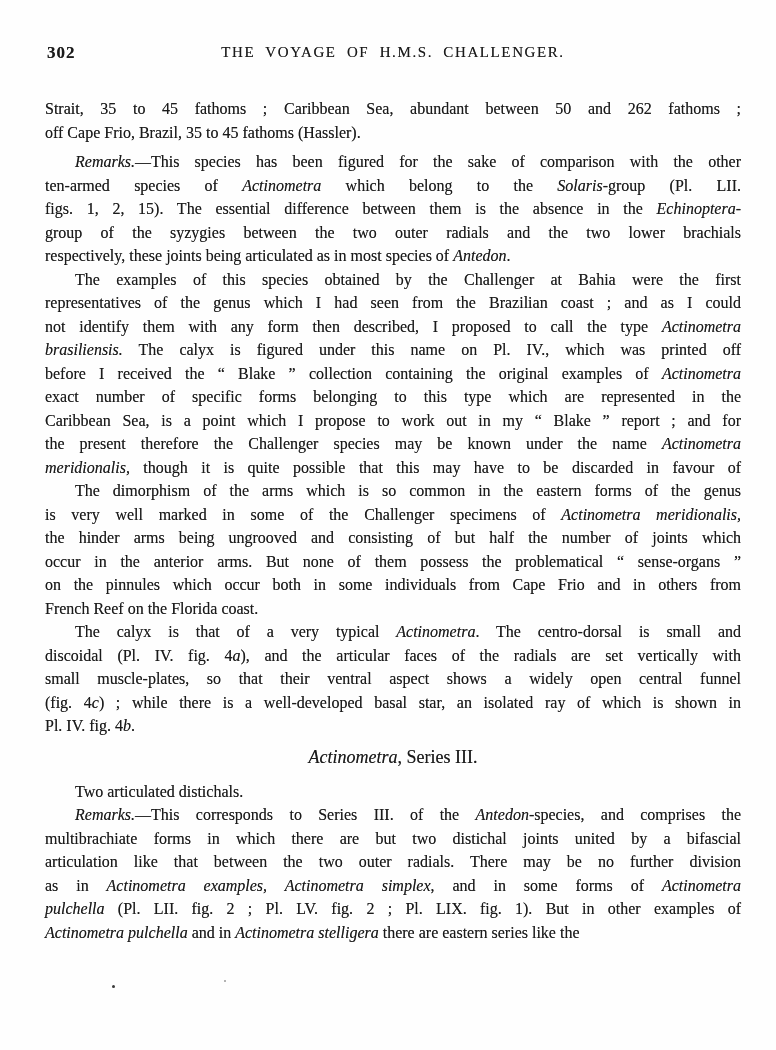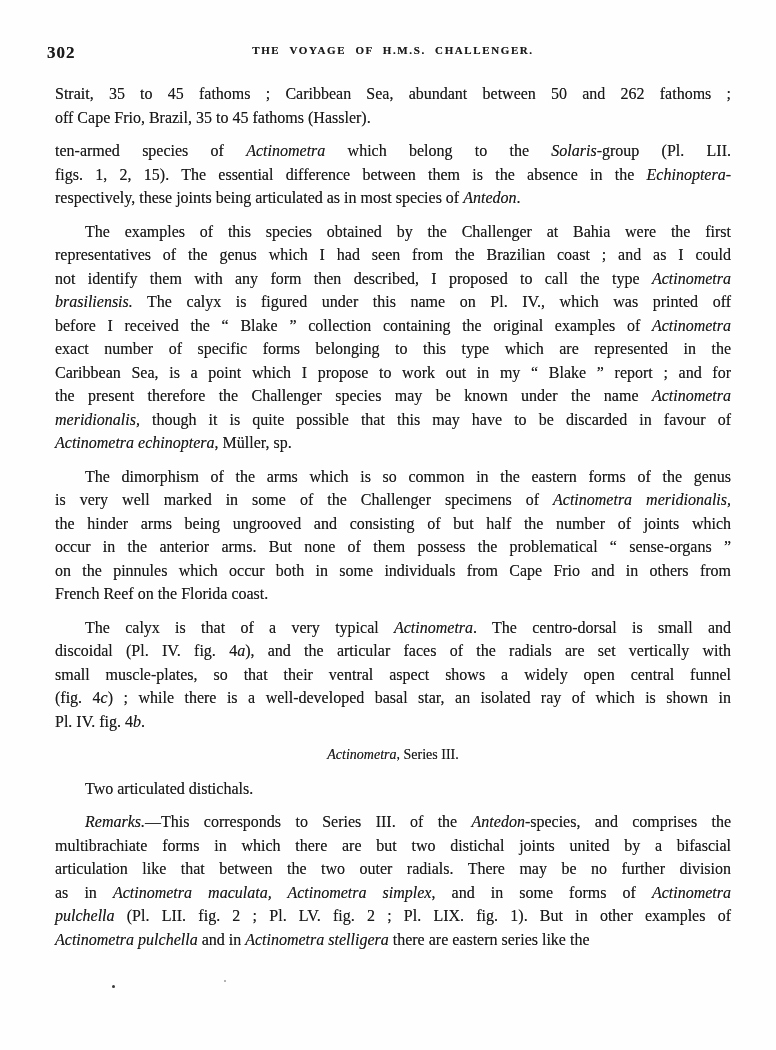--- a/index.html
+++ b/index.html
@@ -15,46 +15,46 @@
   }
   .content {
     position: absolute;
     left: 45px;
     right: 35px;
     top: 43px;
   }
   .running-header {
     position: relative;
     height: 18px;
-    margin-bottom: 21px;
+    margin-bottom: 36px;
   }
   .page-number {
     position: absolute;
     left: 2px;
     top: 0;
     font-size: 17px;
     font-weight: bold;
     letter-spacing: 1px;
   }
   .header-title {
     text-align: center;
-    font-size: 11px;
-    font-weight: bold;
+    font-size: 15px;
+    font-weight: normal;
     letter-spacing: 1.6px;
     word-spacing: 5px;
     padding-top: 1px;
   }
   .text-block { font-size: 16px; line-height: 23.5px; }
-  .para { margin: 10px; }
+  .para { margin: 0; }
   .para.continuation { margin-top: 0; }
   .para.body-first { margin-top: 6px; }
   .para.heading {
     margin-top: 8.5px;
     margin-bottom: 10px;
-    font-size: 14px;
+    font-size: 18px;
   }
   .line {
     text-align: justify;
     text-align-last: justify;
     white-space: normal;
   }
   .line.last { text-align-last: left; }
   .line.indent { text-indent: 30px; }
   .para.heading .line,
   .para.heading .line.last { text-align: center; text-align-last: center; text-indent: 0; }
@@ -75,35 +75,36 @@
     <div class="running-header">
       <span class="page-number">302</span>
       <div class="header-title">THE VOYAGE OF H.M.S. CHALLENGER.</div>
     </div>
     <div class="text-block">
         <div class="para continuation">
           <div class="line"><span>Strait, 35 to 45 fathoms ; Caribbean Sea, abundant between 50 and 262 fathoms ;</span></div>
           <div class="line last"><span>off Cape Frio, Brazil, 35 to 45 fathoms (Hassler).</span></div>
         </div>
         <div class="para body-first">
+          <div class="line indent"><em>Remarks.</em><span>—This species has been figured for the sake of comparison with the other</span></div>
           <div class="line"><span>ten-armed species of </span><em>Actinometra</em><span> which belong to the </span><em>Solaris</em><span>-group (Pl. LII.</span></div>
           <div class="line"><span>figs. 1, 2, 15). The essential difference between them is the absence in the </span><em>Echinoptera</em><span>-</span></div>
+          <div class="line"><span>group of the syzygies between the two outer radials and the two lower brachials</span></div>
           <div class="line last"><span>respectively, these joints being articulated as in most species of </span><em>Antedon</em><span>.</span></div>
         </div>
         <div class="para body">
           <div class="line indent"><span>The examples of this species obtained by the Challenger at Bahia were the first</span></div>
           <div class="line"><span>representatives of the genus which I had seen from the Brazilian coast ; and as I could</span></div>
           <div class="line"><span>not identify them with any form then described, I proposed to call the type </span><em>Actinometra</em></div>
           <div class="line"><em>brasiliensis.</em><span> The calyx is figured under this name on Pl. IV., which was printed off</span></div>
           <div class="line"><span>before I received the “ Blake ” collection containing the original examples of </span><em>Actinometra</em></div>
           <div class="line"><span>exact number of specific forms belonging to this type which are represented in the</span></div>
           <div class="line"><span>Caribbean Sea, is a point which I propose to work out in my “ Blake ” report ; and for</span></div>
           <div class="line"><span>the present therefore the Challenger species may be known under the name </span><em>Actinometra</em></div>
           <div class="line"><em>meridionalis,</em><span> though it is quite possible that this may have to be discarded in favour of</span></div>
-          <div class="line last"><em>Actinometra echinoptera</em><span>, Müller, sp.</span></div>
         </div>
         <div class="para body">
           <div class="line indent"><span>The dimorphism of the arms which is so common in the eastern forms of the genus</span></div>
           <div class="line"><span>is very well marked in some of the Challenger specimens of </span><em>Actinometra meridionalis,</em></div>
           <div class="line"><span>the hinder arms being ungrooved and consisting of but half the number of joints which</span></div>
           <div class="line"><span>occur in the anterior arms. But none of them possess the problematical “ sense-organs ”</span></div>
           <div class="line"><span>on the pinnules which occur both in some individuals from Cape Frio and in others from</span></div>
           <div class="line last"><span>French Reef on the Florida coast.</span></div>
         </div>
         <div class="para body">
@@ -116,21 +117,21 @@
         <div class="para heading">
           <div class="line last"><em>Actinometra</em><span>, Series III.</span></div>
         </div>
         <div class="para body">
           <div class="line last indent"><span>Two articulated distichals.</span></div>
         </div>
         <div class="para body">
           <div class="line indent"><em>Remarks.</em><span>—This corresponds to Series III. of the </span><em>Antedon</em><span>-species, and comprises the</span></div>
           <div class="line"><span>multibrachiate forms in which there are but two distichal joints united by a bifascial</span></div>
           <div class="line"><span>articulation like that between the two outer radials. There may be no further division</span></div>
-          <div class="line"><span>as in </span><em>Actinometra maculata, Actinometra simplex</em><span>, and in some forms of </span><em>Actinometra</em></div>
+          <div class="line"><span>as in </span><em>Actinometra examples, Actinometra simplex</em><span>, and in some forms of </span><em>Actinometra</em></div>
           <div class="line"><em>pulchella</em><span> (Pl. LII. fig. 2 ; Pl. LV. fig. 2 ; Pl. LIX. fig. 1). But in other examples of</span></div>
           <div class="line last"><em>Actinometra pulchella</em><span> and in </span><em>Actinometra stelligera</em><span> there are eastern series like the</span></div>
         </div>
       </div>
   </div>
   <div class="speck s1"></div>
   <div class="speck s2"></div>
 </div>
 
 </body></html>

